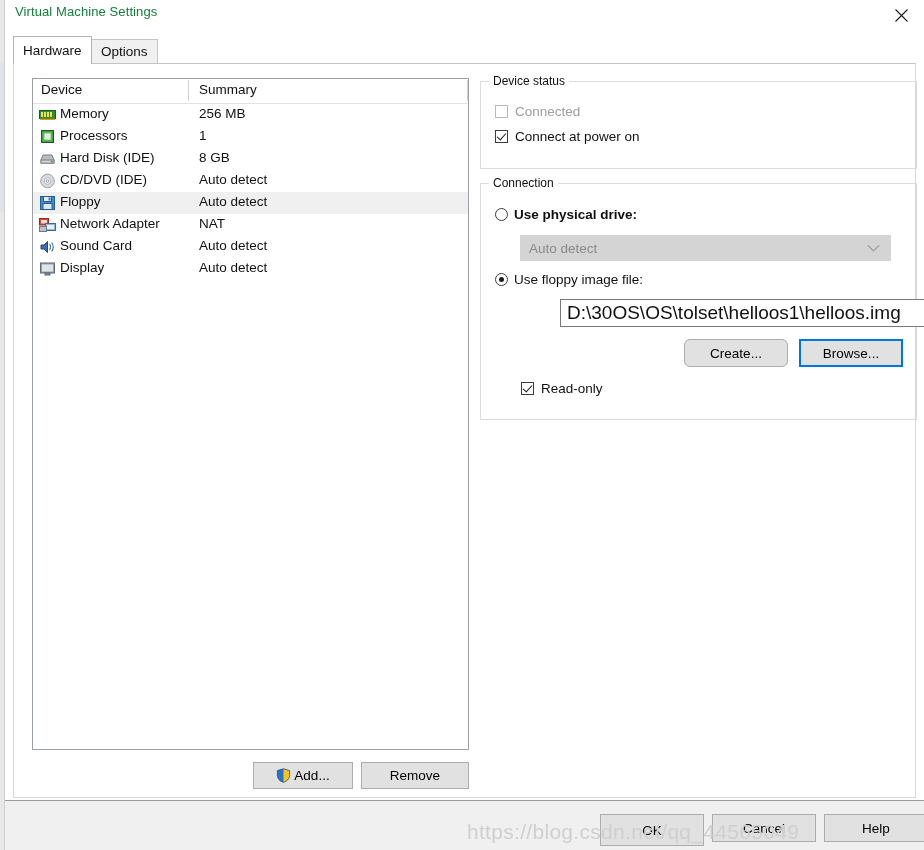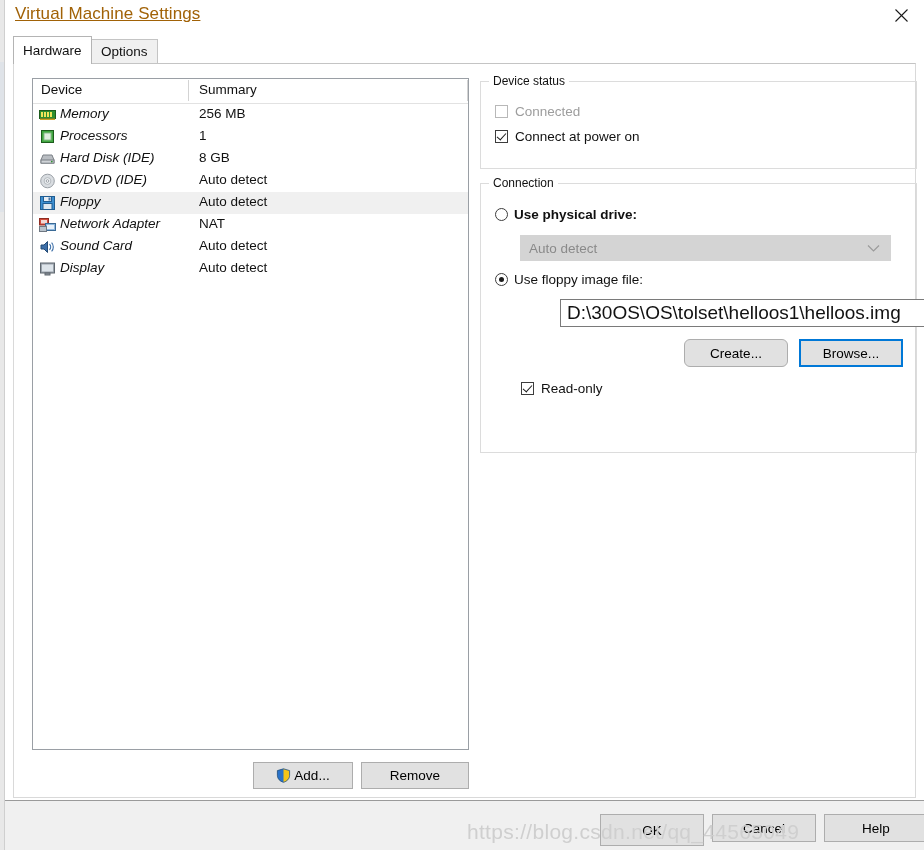--- a/index.html
+++ b/index.html
@@ -43,24 +43,23 @@
   
   .titlebar {
     position: absolute;
     left: 0; top: 0;
     width: 919px; height: 30px;
     background: #ffffff;
   }
   .title-text {
     position: absolute;
     left: 10px; top: 4px;
-    font-size: 17px;
-    color: #a16207;
+    font-size: 13px;
+    color: #15803d;
     letter-spacing: 0.1px;
-    text-decoration: underline;
   }
   .close-btn {
     position: absolute;
     right: 0; top: 0;
     width: 46px; height: 30px;
     display: flex;
     align-items: center;
     justify-content: center;
     cursor: default;
   }
@@ -151,21 +150,20 @@
     position: absolute;
     left: 6px; top: 3px;
     width: 17px; height: 16px;
   }
   .dev-name {
     position: absolute;
     left: 27px; top: 2px;
     font-size: 13.5px;
     color: #111;
     white-space: nowrap;
-    font-style: italic;
   }
   .dev-summary {
     position: absolute;
     left: 166px; top: 2px;
     font-size: 13.5px;
     color: #111;
     white-space: nowrap;
   }
 
   
@@ -211,21 +209,21 @@
     padding: 0 4px;
     font-size: 12px;
     color: #111;
   }
   .grp-devstatus {
     left: 466px; top: 17px;
     width: 437px; height: 88px;
   }
   .grp-connection {
     left: 466px; top: 119px;
-    width: 437px; height: 270px; padding-left: 16px;
+    width: 437px; height: 237px; padding-left: 16px;
   }
 
   
   .chk-row, .rad-row {
     position: absolute;
     display: flex;
     align-items: center;
     cursor: default;
   }
   .cbox {

